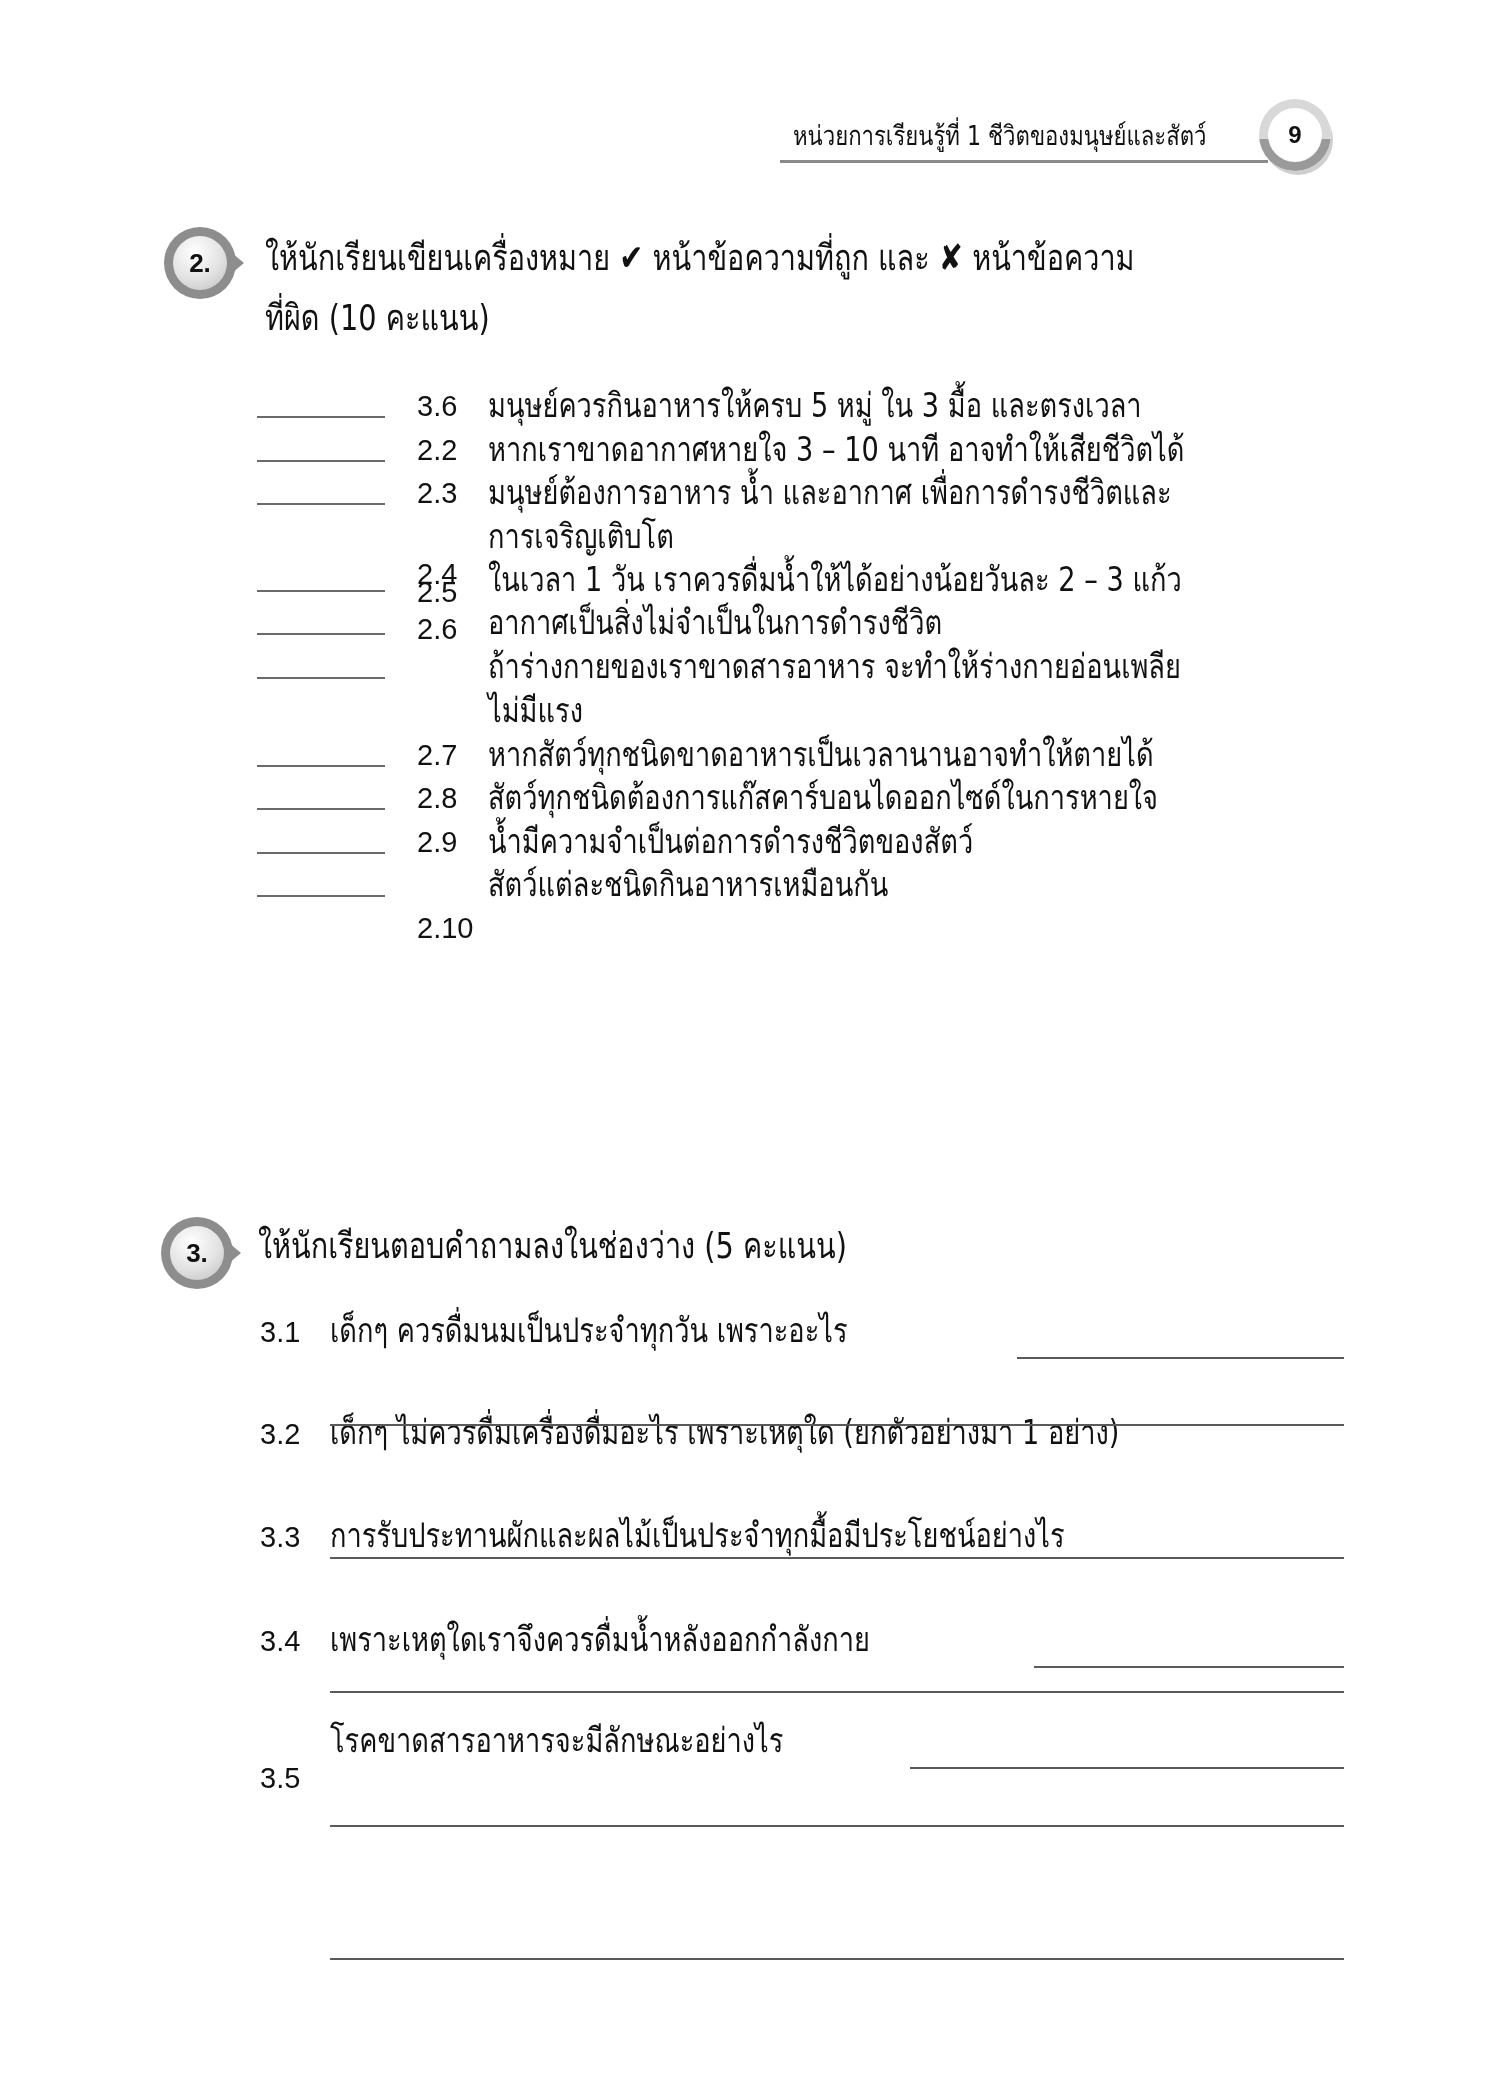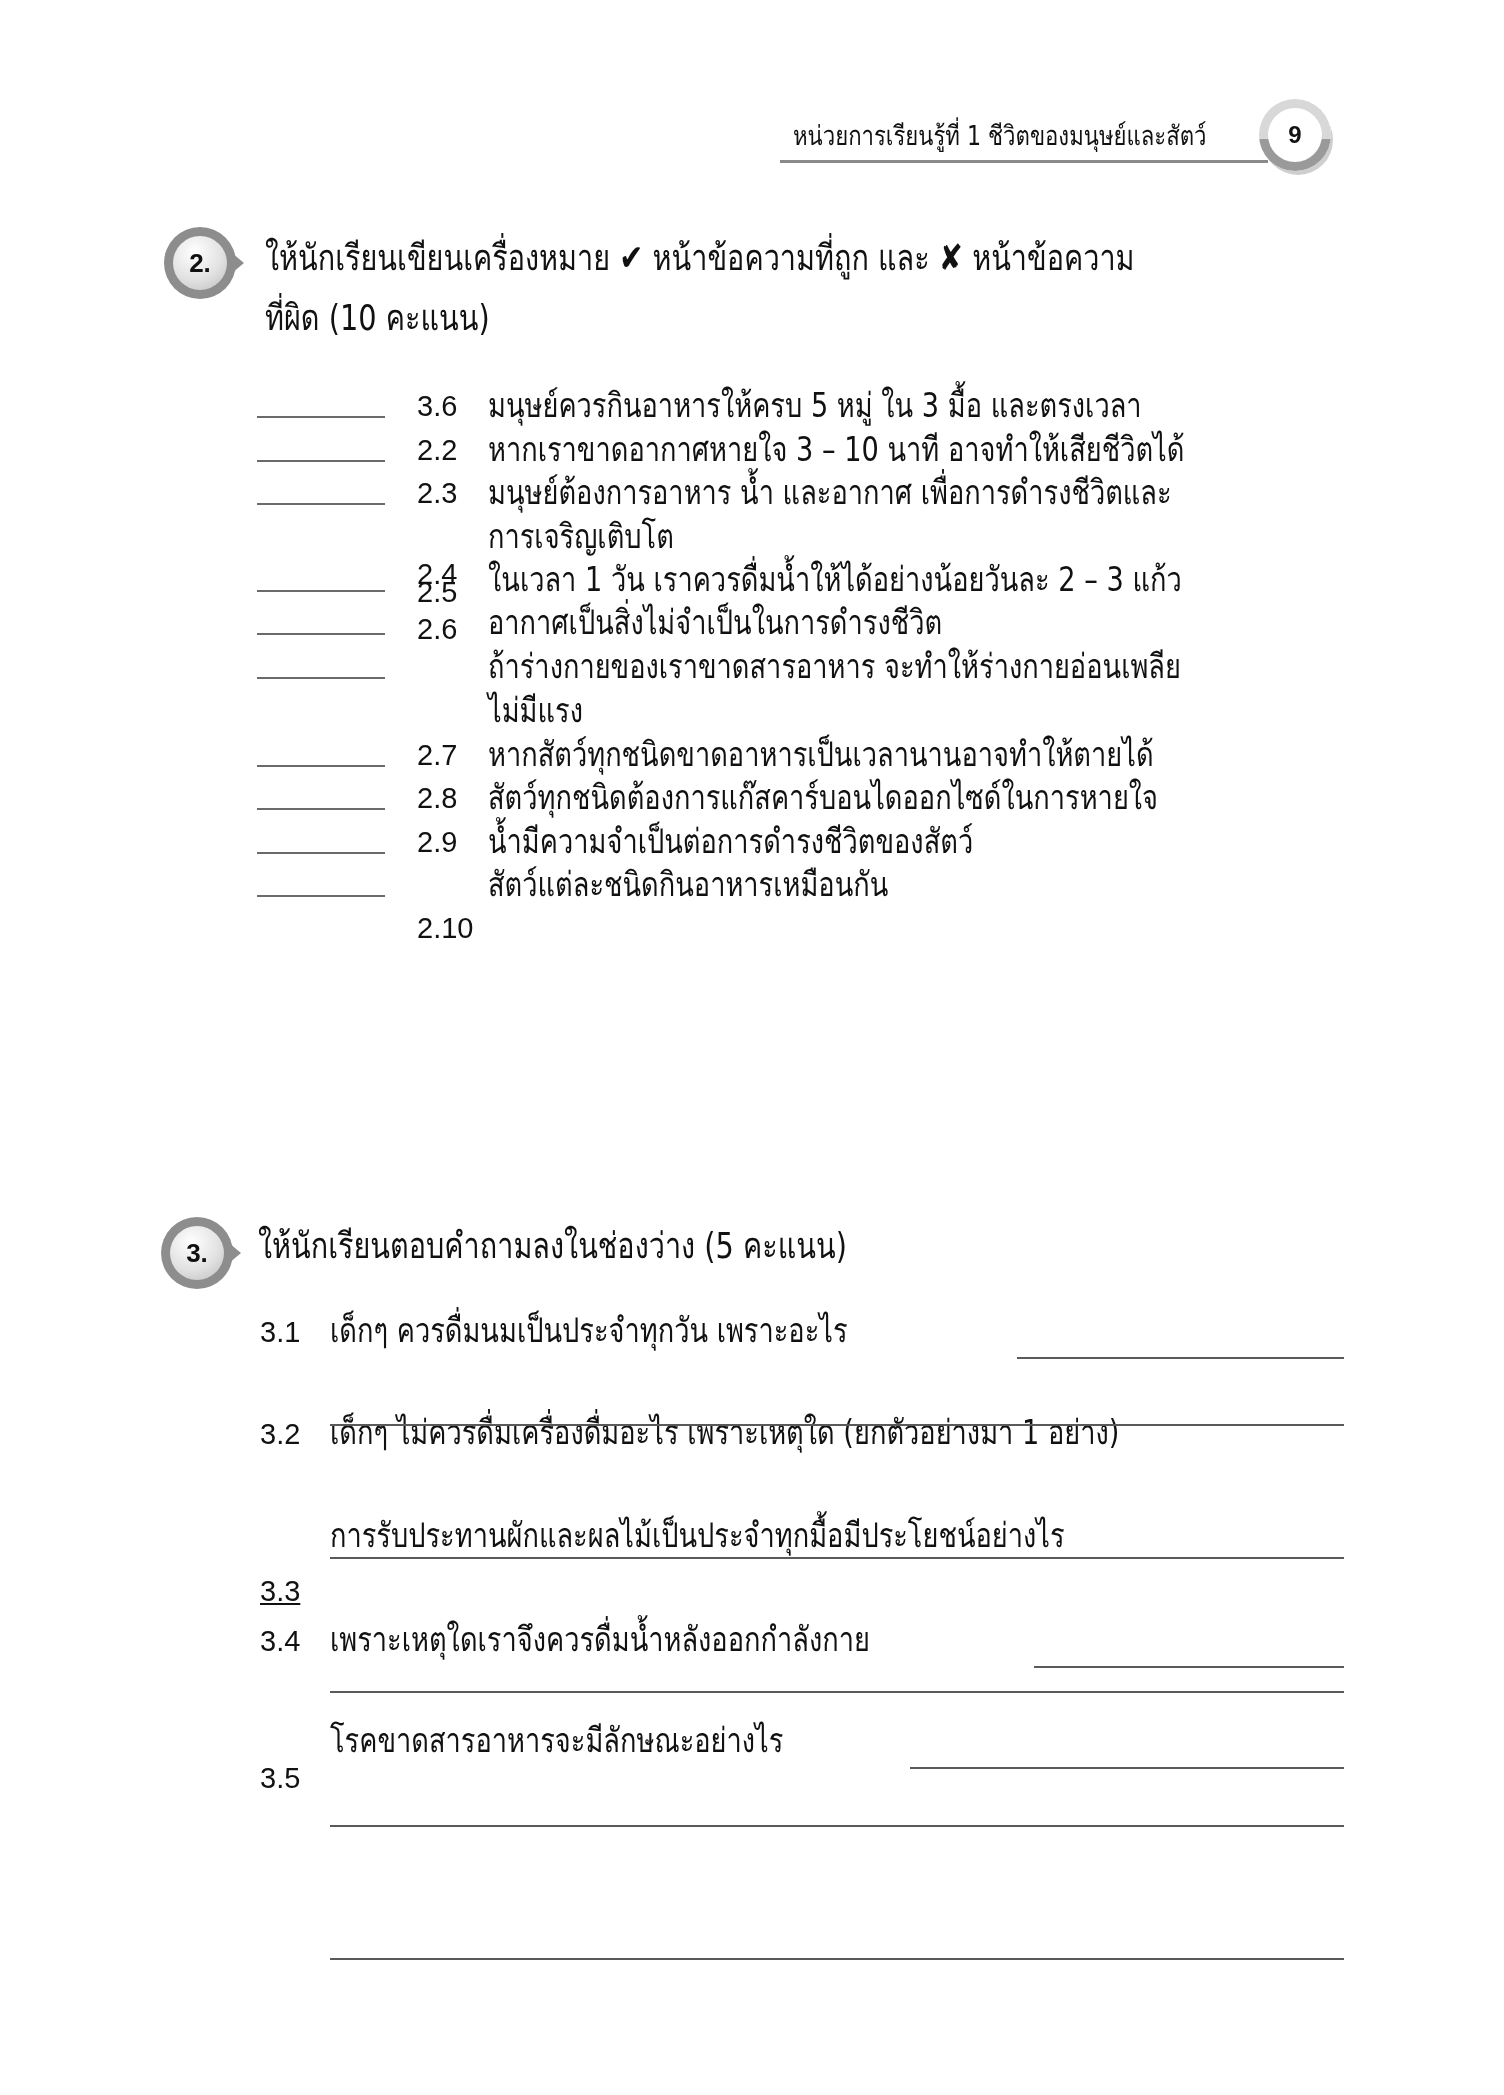--- a/index.html
+++ b/index.html
@@ -89,21 +89,21 @@
 <div class="abs txt item-text" style="left:488px; top:867px;">สัตว์แต่ละชนิดกินอาหารเหมือนกัน</div>
 
 <div class="abs badge" style="left:161px; top:1217px;">
   <div class="badge-inner">3.</div>
   <div class="badge-pointer"></div>
 </div>
 <div class="abs txt sec-title" style="left:258px; top:1228px;">ให้นักเรียนตอบคำถามลงในช่องว่าง (5 คะแนน)</div>
 
 <div class="abs txt num" style="left:260px; top:1318px;">3.1</div>
 <div class="abs txt num" style="left:260px; top:1420px;">3.2</div>
-<div class="abs txt num" style="left:260px; top:1577px;text-decoration:underline;">3.3</div>
+<div class="abs txt num" style="left:260px; top:1523px;">3.3</div>
 <div class="abs txt num" style="left:260px; top:1627px;">3.4</div>
 <div class="abs txt num" style="left:260px; top:1728px;margin-top:36px;">3.5</div>
 
 <div class="abs txt item-text" style="left:330px; top:1313px;">เด็กๆ ควรดื่มนมเป็นประจำทุกวัน เพราะอะไร</div>
 <div class="abs txt item-text" style="left:330px; top:1415px;">เด็กๆ ไม่ควรดื่มเครื่องดื่มอะไร เพราะเหตุใด (ยกตัวอย่างมา 1 อย่าง)</div>
 <div class="abs txt item-text" style="left:330px; top:1518px;">การรับประทานผักและผลไม้เป็นประจำทุกมื้อมีประโยชน์อย่างไร</div>
 <div class="abs txt item-text" style="left:330px; top:1622px;">เพราะเหตุใดเราจึงควรดื่มน้ำหลังออกกำลังกาย</div>
 <div class="abs txt item-text" style="left:330px; top:1723px;">โรคขาดสารอาหารจะมีลักษณะอย่างไร</div>
 
 <div class="abs ans-line" style="left:1017px; top:1357px; width:327px;"></div>

